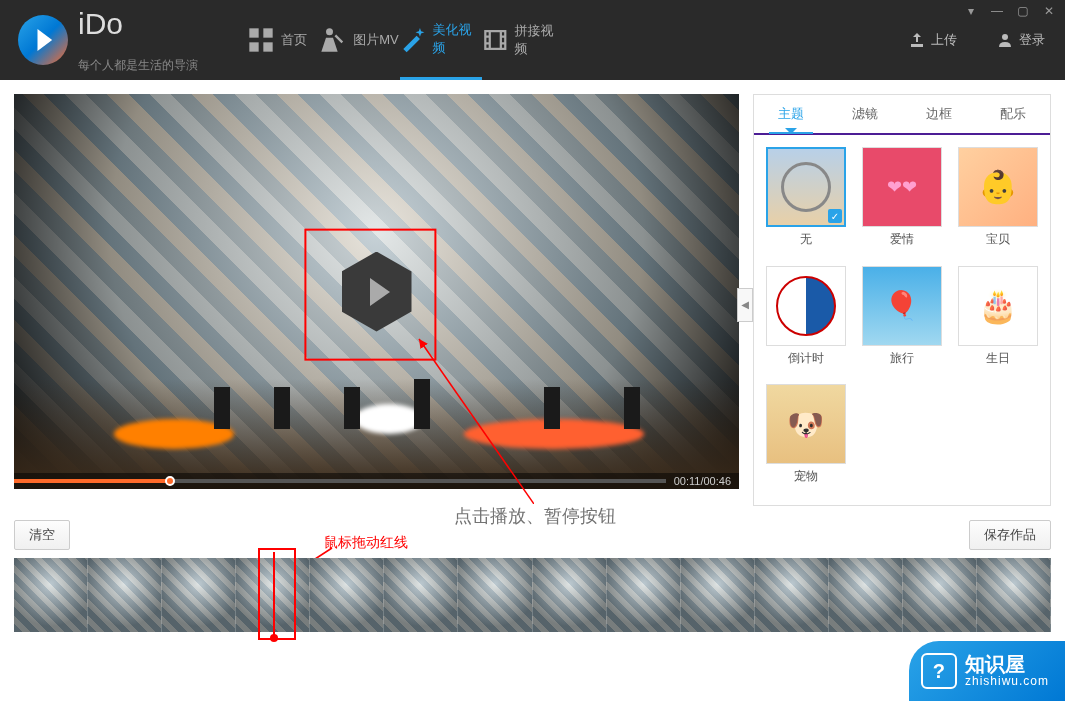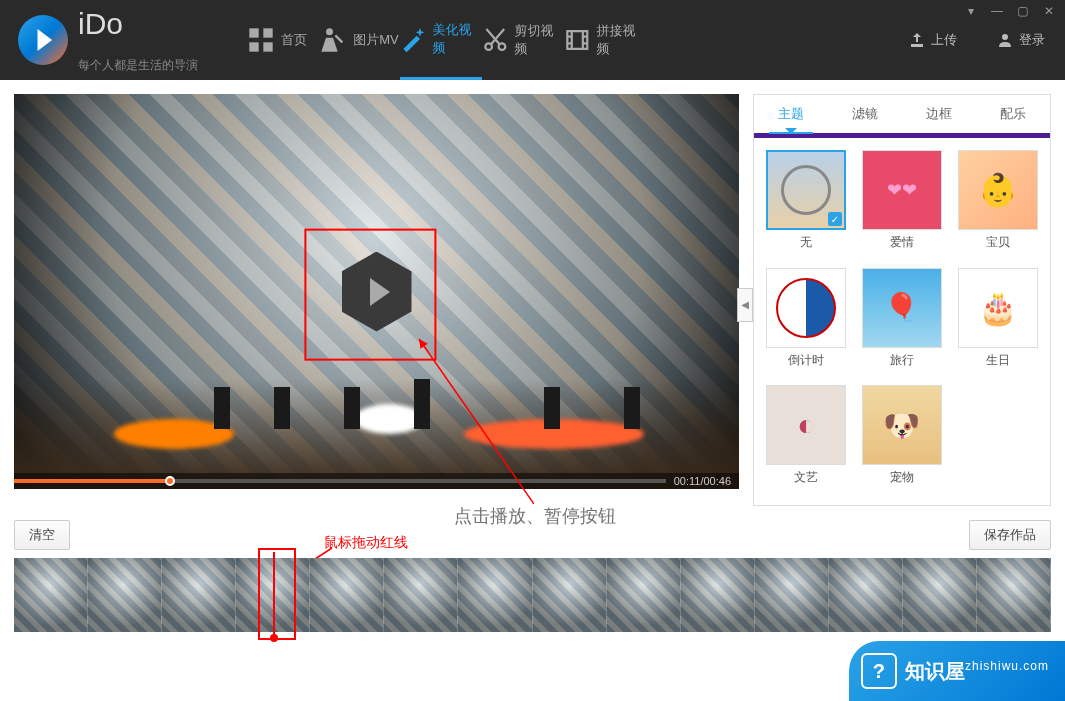--- a/index.html
+++ b/index.html
@@ -47,21 +47,21 @@
 .progress-track { flex: 1; height: 4px; background: #555; position: relative; }
 .progress-fill { position: absolute; left: 0; height: 100%; background: #ff6a2a; width: 24%; }
 .progress-thumb { position: absolute; left: 24%; top: 50%; transform: translate(-50%,-50%); width: 10px; height: 10px; background: #ff6a2a; border-radius: 50%; border: 2px solid #fff; }
 .time-label { color: #ccc; font-size: 11px; padding: 0 8px; }
 
 .annotation-line { position:absolute; z-index:5; pointer-events:none; }
 .annot1 { left:55%; top:78%; }
 .annot-text { color:#737373; font-size:18px; position:absolute; }
 
 .side { width: 298px; border: 1px solid #ddd; display: flex; flex-direction: column; position: relative; }
-.side-tabs { display: flex; border-bottom: 5px solid #4c1d95; }
+.side-tabs { display: flex; border-bottom: 2px solid #4c1d95; }
 .side-tab { flex: 1; text-align: center; padding: 10px 0; font-size: 13px; color: #666; cursor: pointer; position:relative;}
 .side-tab.active { color: #2aa3e8; }
 .side-tab.active::after { content:""; position:absolute; bottom:-1px; left:20%; right:20%; height:2px; background:#2aa3e8;}
 .side-tab.active::before { content:""; position:absolute; bottom:-7px; left:50%; transform:translateX(-50%); border:6px solid transparent; border-top-color:#2aa3e8;}
 .theme-grid { padding: 12px 8px; display: grid; grid-template-columns: repeat(3, 1fr); gap: 10px 8px; overflow-y:auto; flex:1;}
 .theme-item { display: flex; flex-direction: column; align-items: center; gap: 4px; cursor: pointer; }
 .theme-thumb { width: 80px; height: 80px; border: 1px solid #ddd; position: relative; display:flex; align-items:center; justify-content:center;}
 .theme-item.selected .theme-thumb { border: 2px solid #2aa3e8; }
 .theme-item.selected .theme-thumb::after { content:"✓"; position:absolute; bottom:2px; right:2px; width:14px; height:14px; background:#2aa3e8; color:#fff; font-size:10px; border-radius:2px; display:flex; align-items:center; justify-content:center;}
 .theme-item span { font-size: 12px; color: #555; }
@@ -76,21 +76,21 @@
  repeating-linear-gradient(45deg, #8fa5b0 0 6px, #c8d0d0 6px 12px);
  border-right: 1px solid rgba(255,255,255,0.2); }
 .tl-cursor { position:absolute; top:-6px; bottom:-6px; left:25%; width:2px; background:#f00; }
 .tl-cursor::after { content:""; position:absolute; bottom:-4px; left:50%; transform:translateX(-50%); width:8px; height:8px; background:#f00; border-radius:50%; }
 .tl-red-box { position:absolute; top:-10px; left:23.5%; width:38px; height:92px; border:2px solid #f00; pointer-events:none; }
 .annot2-text { position:absolute; color:#f00; font-size:14px; top:-24px; left:310px; }
 .annot2-arrow { position:absolute; top:-12px; left:280px; pointer-events:none;}
 
 .brand-badge { position:absolute; right:0; bottom:0; display:flex; align-items:center; height:60px; background:linear-gradient(135deg,#2aa3e8,#0078d4); border-top-left-radius:30px; padding:0 16px 0 12px; color:#fff; gap:8px; z-index:10;}
 .brand-badge .bicon { width:36px; height:36px; border:2px solid #fff; border-radius:6px; display:flex; align-items:center; justify-content:center; font-size:20px; font-weight:bold;}
-.brand-badge .btxt { display:flex; flex-direction:row; line-height:1.1;}
+.brand-badge .btxt { display:flex; flex-direction:column; line-height:1.1;}
 .brand-badge .btxt .b1 { font-size:20px; font-weight:bold;}
 .brand-badge .btxt .b2 { font-size:12px; letter-spacing:1px;}
 
 
 .th-none { background: linear-gradient(#b8d0e8,#e8d0a8); }
 .th-none::before { content:""; width:44px; height:44px; border:3px solid #888; border-radius:50%; position:relative;}
 .th-love { background:#e84a6a; }
 .th-love::before { content:"❤❤"; color:#ffa0d0; font-size:18px;}
 .th-baby { background: linear-gradient(135deg,#ffd0a0,#ffb080); }
 .th-baby::before { content:"👶"; font-size:32px;}
@@ -149,28 +149,20 @@
     </div>
     <div class="nav-item active">
       <svg viewBox="0 0 24 24" fill="currentColor">
           <path d="M3 21 L15 9 L18 12 L6 24 Z"></path>
           <path d="M18 2 L19 5 L22 6 L19 7 L18 10 L17 7 L14 6 L17 5 Z"></path>
         </svg>
       <span>美化视频</span>
     </div>
     <div class="nav-item">
       <svg viewBox="0 0 24 24" fill="none" stroke="currentColor" stroke-width="2">
-          <circle cx="6" cy="18" r="3"></circle>
-          <circle cx="18" cy="18" r="3"></circle>
-          <path d="M8 16 L20 2 M16 16 L4 2"></path>
-        </svg>
-      <span>剪切视频</span>
-    </div>
-    <div class="nav-item">
-      <svg viewBox="0 0 24 24" fill="none" stroke="currentColor" stroke-width="2">
           <rect x="3" y="4" width="18" height="16"></rect>
           <path d="M7 4 L7 20 M17 4 L17 20 M3 9 L7 9 M3 15 L7 15 M17 9 L21 9 M17 15 L21 15"></path>
         </svg>
       <span>拼接视频</span>
     </div>
   </div>
   <div class="spacer"></div>
   <div class="right-actions">
     <div class="action-btn">
       <svg viewBox="0 0 16 16" fill="currentColor">
@@ -253,24 +245,20 @@
         </div>
       <div class="theme-item">
           <div class="theme-thumb th-travel"></div>
           <span>旅行</span>
         </div>
       <div class="theme-item">
           <div class="theme-thumb th-birth"></div>
           <span>生日</span>
         </div>
       <div class="theme-item">
-          <div class="theme-thumb th-art"></div>
-          <span>文艺</span>
-        </div>
-      <div class="theme-item">
           <div class="theme-thumb th-pet"></div>
           <span>宠物</span>
         </div>
     </div>
   </div>
 </div>
 
 <div class="bottom-bar">
   <div class="bottom-toolbar">
     <button class="btn">清空</button>

